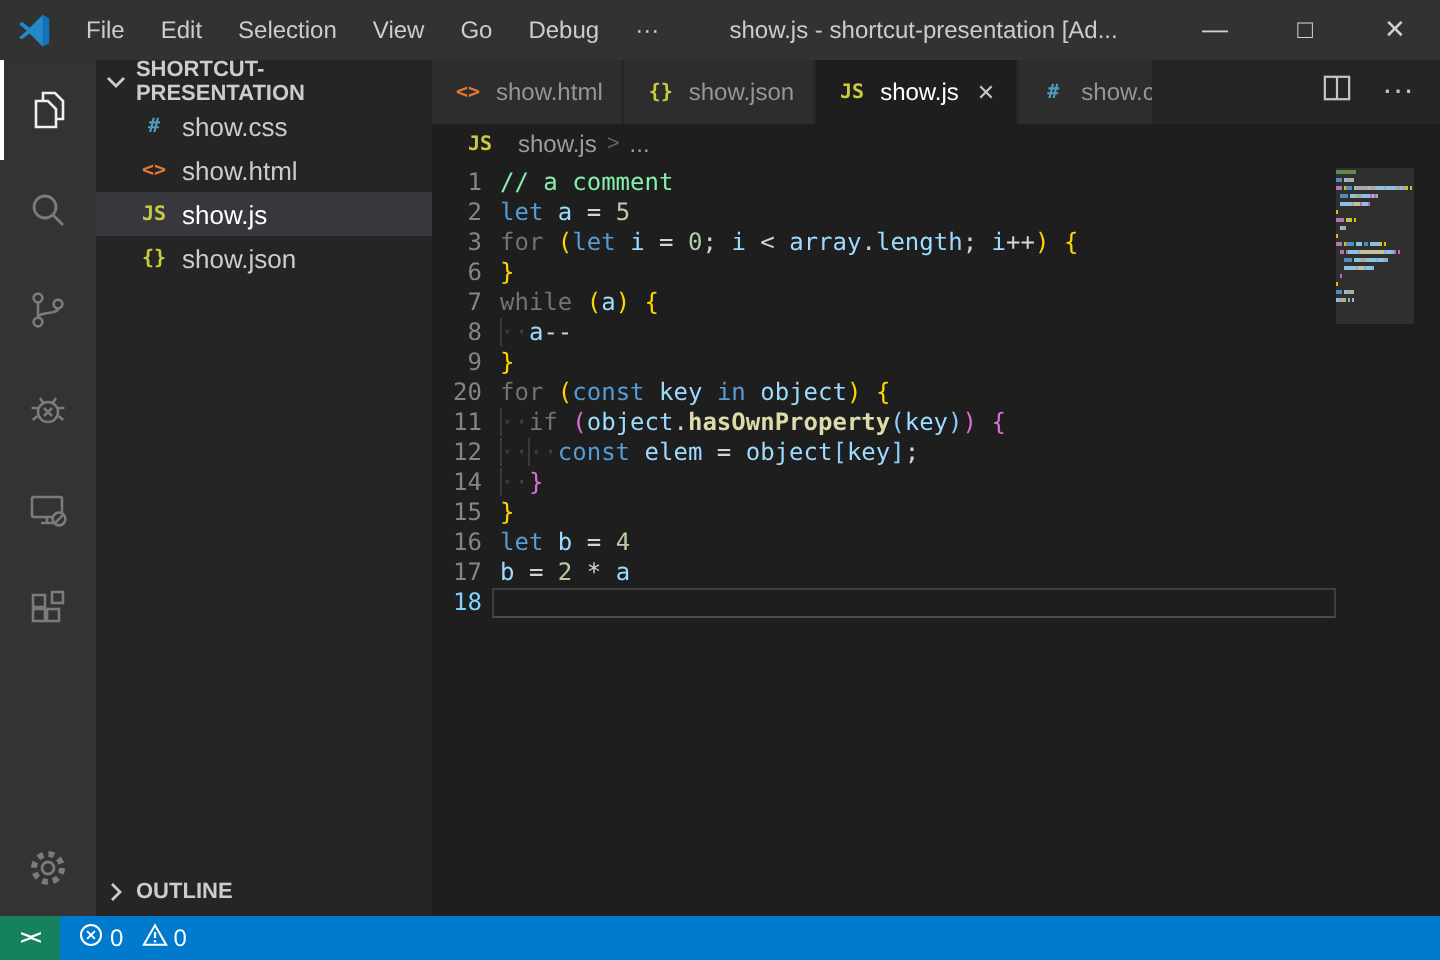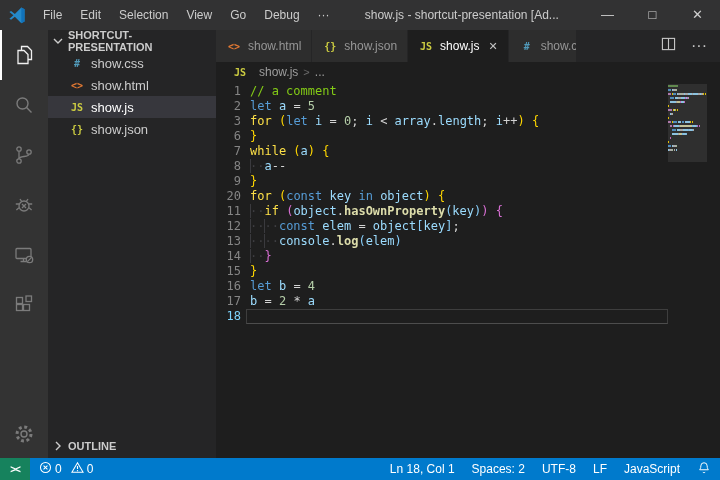--- a/index.html
+++ b/index.html
@@ -45,21 +45,21 @@
   .tab-close{margin-left:9px;font-size:11px;color:#c5c5c5;}
   .tab-actions{margin-left:auto;display:flex;align-items:center;color:#c5c5c5;gap:15px;padding:0 13px;}
   .breadcrumbs{flex:0 0 20px;display:flex;align-items:center;padding-left:16px;font-size:12px;color:#9d9d9d;gap:5px;}
   .bc-sep{color:#6a6a6a;font-size:11px;}
 
   .code-wrap{flex:1;position:relative;font-family:"DejaVu Sans Mono",monospace;font-size:12px;line-height:15px;padding-top:2px;overflow:hidden;}
   .line{height:15px;white-space:pre;position:relative;color:#d4d4d4;}
   .ln{display:inline-block;width:25px;text-align:right;color:#858585;margin-right:9px;}
   .line.current .ln{color:#7dd3fc;}
   .cur-box{position:absolute;left:30px;right:52px;top:0;bottom:0;border:1px solid #3e3e3e;border-bottom-color:#4d4d4d;}
-  .cm{color:#84cc16;} .kw{color:#569cd6;} .ct{color:#fde047;} .vr{color:#9cdcfe;}
+  .cm{color:#86efac;} .kw{color:#569cd6;} .ct{color:#737373;} .vr{color:#9cdcfe;}
   .nm{color:#b5cea8;} .op{color:#d4d4d4;} .pl{color:#d4d4d4;}
   .fn{color:#dcdcaa;font-weight:bold;}
   .b1{color:#ffd700;} .b2{color:#da70d6;} .b3{color:#87cefa;}
   .ws{color:#3e3e42;box-shadow:inset 1px 0 0 #3a3a3e;}
 
   .minimap{position:absolute;top:2px;right:13px;width:39px;height:170px;overflow:hidden;}
   .mm-slider{position:absolute;left:0;top:0;right:0;height:78px;background:rgba(255,255,255,.08);}
   .mm-line{height:4px;display:flex;align-items:center;}
   .mm-tok{height:2px;opacity:.85;}
 
@@ -397,21 +397,20 @@
       <div class="line"><span class="ln">1</span><span class="cm">// a comment</span></div>
           <div class="line"><span class="ln">2</span><span class="kw">let</span><span> </span><span class="vr">a</span><span class="op"> = </span><span class="nm">5</span></div>
           <div class="line"><span class="ln">3</span><span class="ct">for</span><span> </span><span class="b1">(</span><span class="kw">let</span><span> </span><span class="vr">i</span><span class="op"> = </span><span class="nm">0</span><span class="pl">; </span><span class="vr">i</span><span class="op"> &lt; </span><span class="vr">array</span><span class="pl">.</span><span class="vr">length</span><span class="pl">; </span><span class="vr">i</span><span class="op">++</span><span class="b1">)</span><span> </span><span class="b1">{</span></div>
           <div class="line"><span class="ln">6</span><span class="b1">}</span></div>
           <div class="line"><span class="ln">7</span><span class="ct">while</span><span> </span><span class="b1">(</span><span class="vr">a</span><span class="b1">)</span><span> </span><span class="b1">{</span></div>
           <div class="line"><span class="ln">8</span><span class="ws">··</span><span class="vr">a</span><span class="op">--</span></div>
           <div class="line"><span class="ln">9</span><span class="b1">}</span></div>
           <div class="line"><span class="ln">20</span><span class="ct">for</span><span> </span><span class="b1">(</span><span class="kw">const</span><span> </span><span class="vr">key</span><span> </span><span class="kw">in</span><span> </span><span class="vr">object</span><span class="b1">)</span><span> </span><span class="b1">{</span></div>
           <div class="line"><span class="ln">11</span><span class="ws">··</span><span class="ct">if</span><span> </span><span class="b2">(</span><span class="vr">object</span><span class="pl">.</span><span class="fn">hasOwnProperty</span><span class="b3">(</span><span class="vr">key</span><span class="b3">)</span><span class="b2">)</span><span> </span><span class="b2">{</span></div>
           <div class="line"><span class="ln">12</span><span class="ws">··</span><span class="ws">··</span><span class="kw">const</span><span> </span><span class="vr">elem</span><span class="op"> = </span><span class="vr">object</span><span class="b3">[</span><span class="vr">key</span><span class="b3">]</span><span class="pl">;</span></div>
-          <div class="line"><span class="ln">13</span><span class="ws">··</span><span class="ws">··</span><span class="vr">console</span><span class="pl">.</span><span class="fn">log</span><span class="b3">(</span><span class="vr">elem</span><span class="b3">)</span></div>
           <div class="line"><span class="ln">14</span><span class="ws">··</span><span class="b2">}</span></div>
           <div class="line"><span class="ln">15</span><span class="b1">}</span></div>
           <div class="line"><span class="ln">16</span><span class="kw">let</span><span> </span><span class="vr">b</span><span class="op"> = </span><span class="nm">4</span></div>
           <div class="line"><span class="ln">17</span><span class="vr">b</span><span class="op"> = </span><span class="nm">2</span><span> </span><span class="op">*</span><span> </span><span class="vr">a</span></div>
           <div class="line current"><span class="ln">18</span><div class="cur-box"></div></div>
         </div>
     </div>
   </div>
 
   <div class="statusbar">
@@ -430,25 +429,14 @@
         <span>
           <svg width="13" height="13" viewBox="0 0 14 14">
               <path d="M7 1.8 L13 12.2 H1 Z" fill="none" stroke="#ffffff" stroke-width="1.1"></path>
               <path d="M7 5.4 V8.6" stroke="#ffffff" stroke-width="1.2"></path>
               <circle cx="7" cy="10.4" r="0.7" fill="#ffffff"></circle>
             </svg>
         </span>
         <span>0</span>
       </span>
     </div>
-    <div class="sb-right" id="sb-right">
-        <span class="sb-item">Ln 18, Col 1</span>
-        <span class="sb-item">Spaces: 2</span>
-        <span class="sb-item">UTF-8</span>
-        <span class="sb-item">LF</span>
-        <span class="sb-item">JavaScript</span>
-        <span><svg width="14" height="14" viewBox="0 0 16 16" fill="none" stroke="#ffffff" stroke-width="1.1">
-            <path d="M8 2 a3.6 3.6 0 0 1 3.6 3.6 c0 3 1.4 4.4 1.4 4.4 H3 c0 0 1.4-1.4 1.4-4.4 A3.6 3.6 0 0 1 8 2 Z"></path>
-            <path d="M6.7 12.5 a1.4 1.4 0 0 0 2.6 0"></path>
-          </svg></span>
-      </div>
   </div>
 </div>
 
 </body></html>

